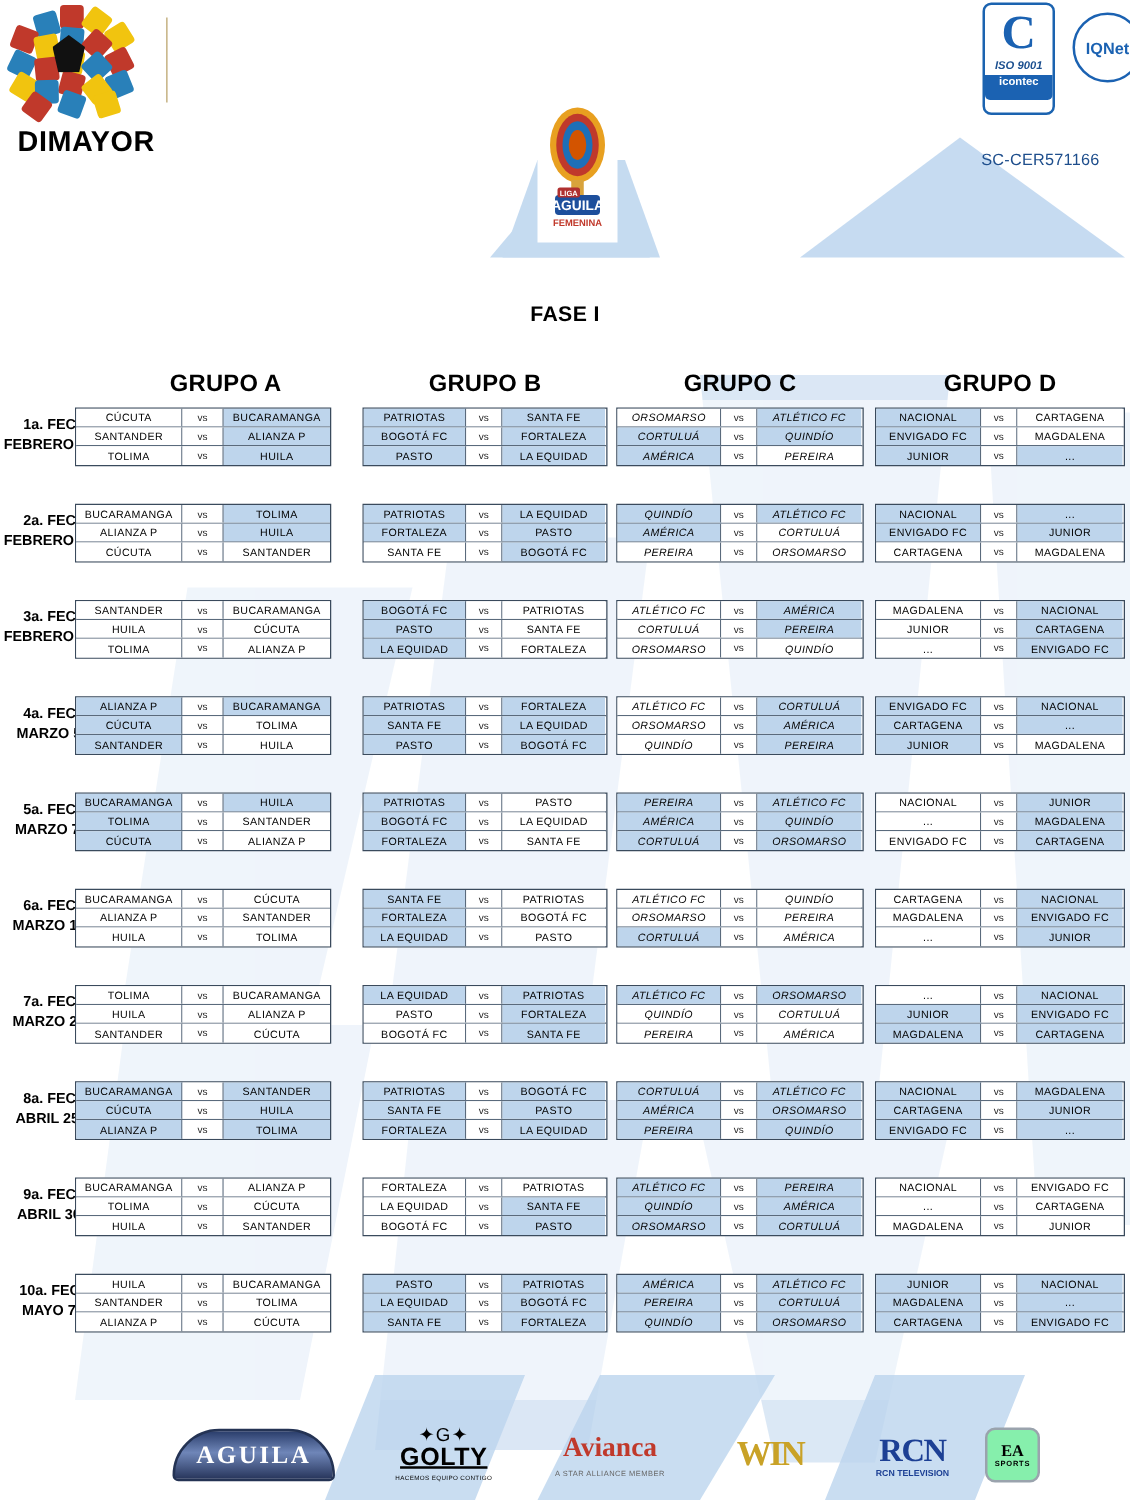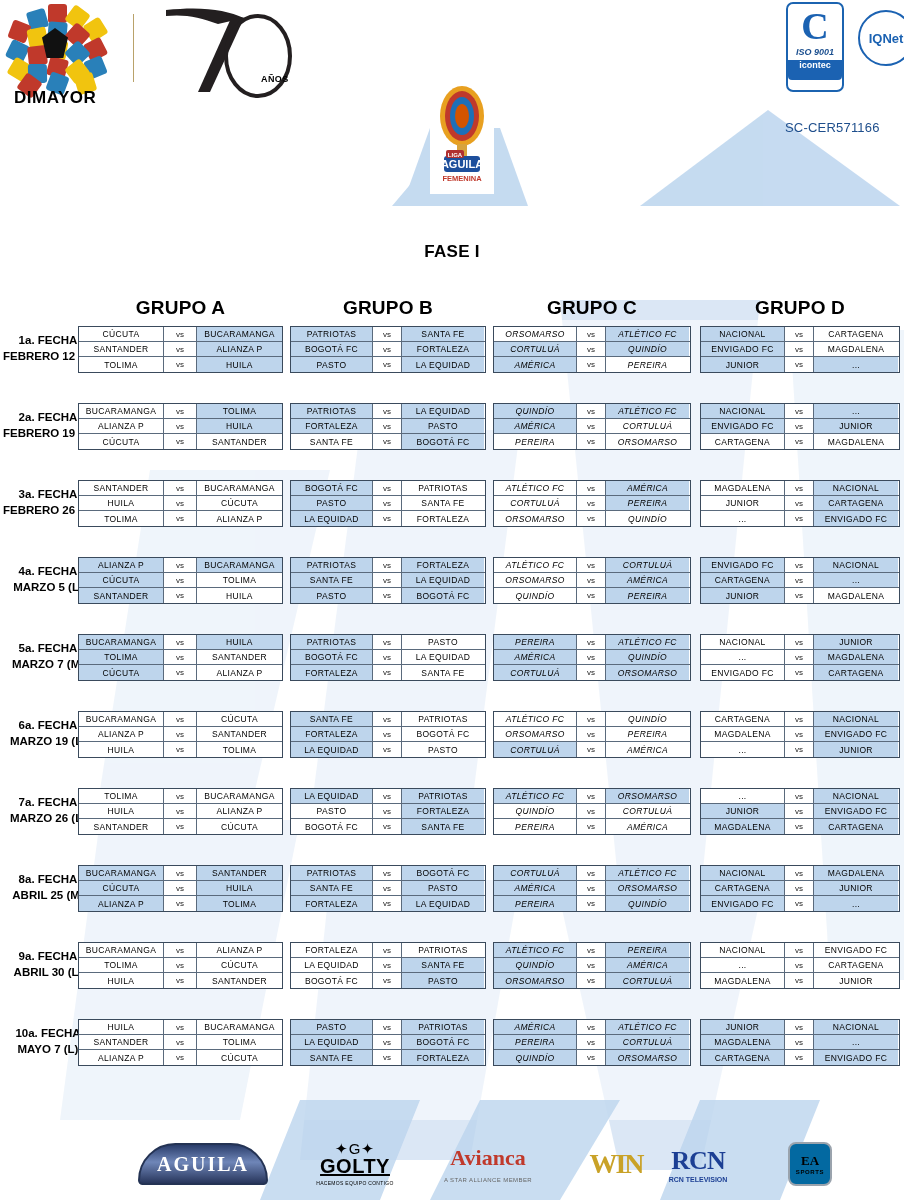--- a/index.html
+++ b/index.html
@@ -17,22 +17,22 @@
   
   #header { position:absolute; left:0; top:0; width:904px; height:225px; z-index:2; }
 
   .dimayor-wrap { position:absolute; left:6px; top:4px; width:118px; height:108px; }
   .dimayor-flower { position:relative; width:110px; height:80px; }
   .pet {
     position:absolute; width:19px; height:19px; border-radius:3px;
     transform-origin:center;
   }
   .dimayor-label {
-    position:absolute; left:8px; top:84px;
-    font-size:17px; font-weight:bold; letter-spacing:.5px;
+    position:absolute; left:8px; top:96px;
+    font-size:23px; font-weight:bold; letter-spacing:.5px;
     font-family:"Liberation Sans", sans-serif;
   }
   .divider-line { position:absolute; left:133px; top:14px; width:1px; height:68px; background:#b9a26a; }
 
   .anniv { position:absolute; left:148px; top:4px; width:160px; height:96px; }
   .anniv svg { display:block; }
   .anniv-anos {
     position:absolute; left:113px; top:70px; font-size:9px; font-weight:bold;
     letter-spacing:.4px;
   }
@@ -98,21 +98,21 @@
   }
   .cell.home { border-right:1px solid #5a6a7c; }
   .cell.vs {
     border-right:1px solid #5a6a7c; font-size:8px; letter-spacing:0;
     font-weight:normal; color:#222; background:#fff;
   }
   .shade { background:#bed5ec; }
   .plain { background:#ffffff; }
 
   
-  .g0 { left:78px;  width:205px; }
+  .g0 { left:60px;  width:205px; }
   .g1 { left:290px; width:196px; }
   .g2 { left:493px; width:198px; }
   .g3 { left:700px; width:200px; }
   .g0 .home, .g0 .away { width:85px; } .g0 .vs { width:33px; }
   .g1 .home, .g1 .away { width:82px; } .g1 .vs { width:29px; }
   .g2 .home, .g2 .away { width:83px;font-style:italic; } .g2 .vs { width:29px; }
   .g3 .home, .g3 .away { width:84px; } .g3 .vs { width:29px; }
 
   
   #footer { position:absolute; left:0; top:1128px; width:904px; height:72px; z-index:2; }
@@ -134,21 +134,21 @@
                      font-family:"Liberation Serif", serif; }
   .avianca .a-rule { height:1px; background:#bbb; margin:3px 0 2px; }
   .avianca .a-tag { font-size:6px; color:#666; letter-spacing:.4px; }
   .win-logo { font-size:28px; font-weight:bold; color:#c9a227; letter-spacing:-2px;
               font-family:"Liberation Serif", serif; }
   .rcn { text-align:center; }
   .rcn .r-mark { font-size:26px; font-weight:bold; color:#1c3f94; letter-spacing:-1px;
                  font-family:"Liberation Serif", serif; }
   .rcn .r-tag { font-size:7px; font-weight:bold; color:#1c3f94; }
   .ea {
-    width:44px; height:44px; border-radius:8px; border:2px solid #9aa3ad; background:#0369a1;
+    width:44px; height:44px; border-radius:8px; border:2px solid #9aa3ad; background:#86efac;
     display:flex; flex-direction:column; align-items:center; justify-content:center;
   }
   .ea .e1 { font-size:13px; font-weight:bold; font-family:"Liberation Serif", serif; }
   .ea .e2 { font-size:6px; font-weight:bold; letter-spacing:.6px; }
 </style>
 </head>
 <body>
 
 <svg id="bg" viewBox="0 0 904 1200" preserveAspectRatio="none">
   <g fill="#bcd5ee" opacity="0.85">
@@ -200,28 +200,20 @@
         <div class="pet" style="left: 14px; top: 72px; background: rgb(192, 57, 43); transform: rotate(306deg);"></div>
         <div class="pet" style="left: 70px; top: 70px; background: rgb(241, 196, 15); transform: rotate(343deg);"></div>
         <div class="pet" style="left: 42px; top: 70px; background: rgb(41, 128, 185); transform: rotate(20deg);"></div>
         <div style="position: absolute; left: 36px; top: 24px; width: 26px; height: 30px; background: rgb(17, 17, 17); clip-path: polygon(50% 0px, 100% 32%, 82% 100%, 18% 100%, 0px 32%);"></div>
       </div>
     <div class="dimayor-label">DIMAYOR</div>
   </div>
 
   <div class="divider-line"></div>
 
-  <div class="anniv">
-    <svg width="160" height="96" viewBox="0 0 160 96">
-      <path d="M18 6 C55 2 78 6 96 14 L70 20 C52 13 36 10 18 12 Z" fill="#231f20"></path>
-      <path d="M96 14 L62 88 L50 88 L84 12 Z" fill="#231f20"></path>
-      <ellipse cx="110" cy="52" rx="32" ry="40" fill="none" stroke="#231f20" stroke-width="4"></ellipse>
-    </svg>
-    <div class="anniv-anos">AÑOS</div>
-  </div>
 
   <div class="trophy">
     <svg width="64" height="112" viewBox="0 0 64 112">
       <ellipse cx="32" cy="34" rx="22" ry="30" fill="#e8a020"></ellipse>
       <ellipse cx="32" cy="34" rx="17" ry="25" fill="#c0392b"></ellipse>
       <ellipse cx="32" cy="34" rx="12" ry="19" fill="#1d6fb8"></ellipse>
       <ellipse cx="32" cy="34" rx="7" ry="12" fill="#d35400"></ellipse>
       <rect x="27" y="62" width="10" height="12" fill="#d8a33c"></rect>
       <rect x="14" y="74" width="36" height="16" rx="3" fill="#1d4f9c"></rect>
       <rect x="16" y="68" width="18" height="8" rx="2" fill="#b03030"></rect>
@@ -1010,21 +1002,21 @@
     <div class="g-tag">HACEMOS EQUIPO CONTIGO</div>
   </div>
   <div class="spon avianca" style="left:418px;width:140px;">
     <div class="a-name">Avianca</div>
     <div class="a-rule"></div>
     <div class="a-tag">A STAR ALLIANCE MEMBER</div>
   </div>
   <div class="spon" style="left:566px;width:100px;">
     <div class="win-logo">WIN</div>
   </div>
-  <div class="spon rcn" style="left:648px;width:100px;">
+  <div class="spon rcn" style="left:680px;width:100px;">
     <div class="r-mark">RCN</div>
     <div class="r-tag">RCN TELEVISION</div>
   </div>
   <div class="spon" style="left:770px;width:80px;">
     <div class="ea">
       <div class="e1">EA</div>
       <div class="e2">SPORTS</div>
     </div>
   </div>
 </div>

